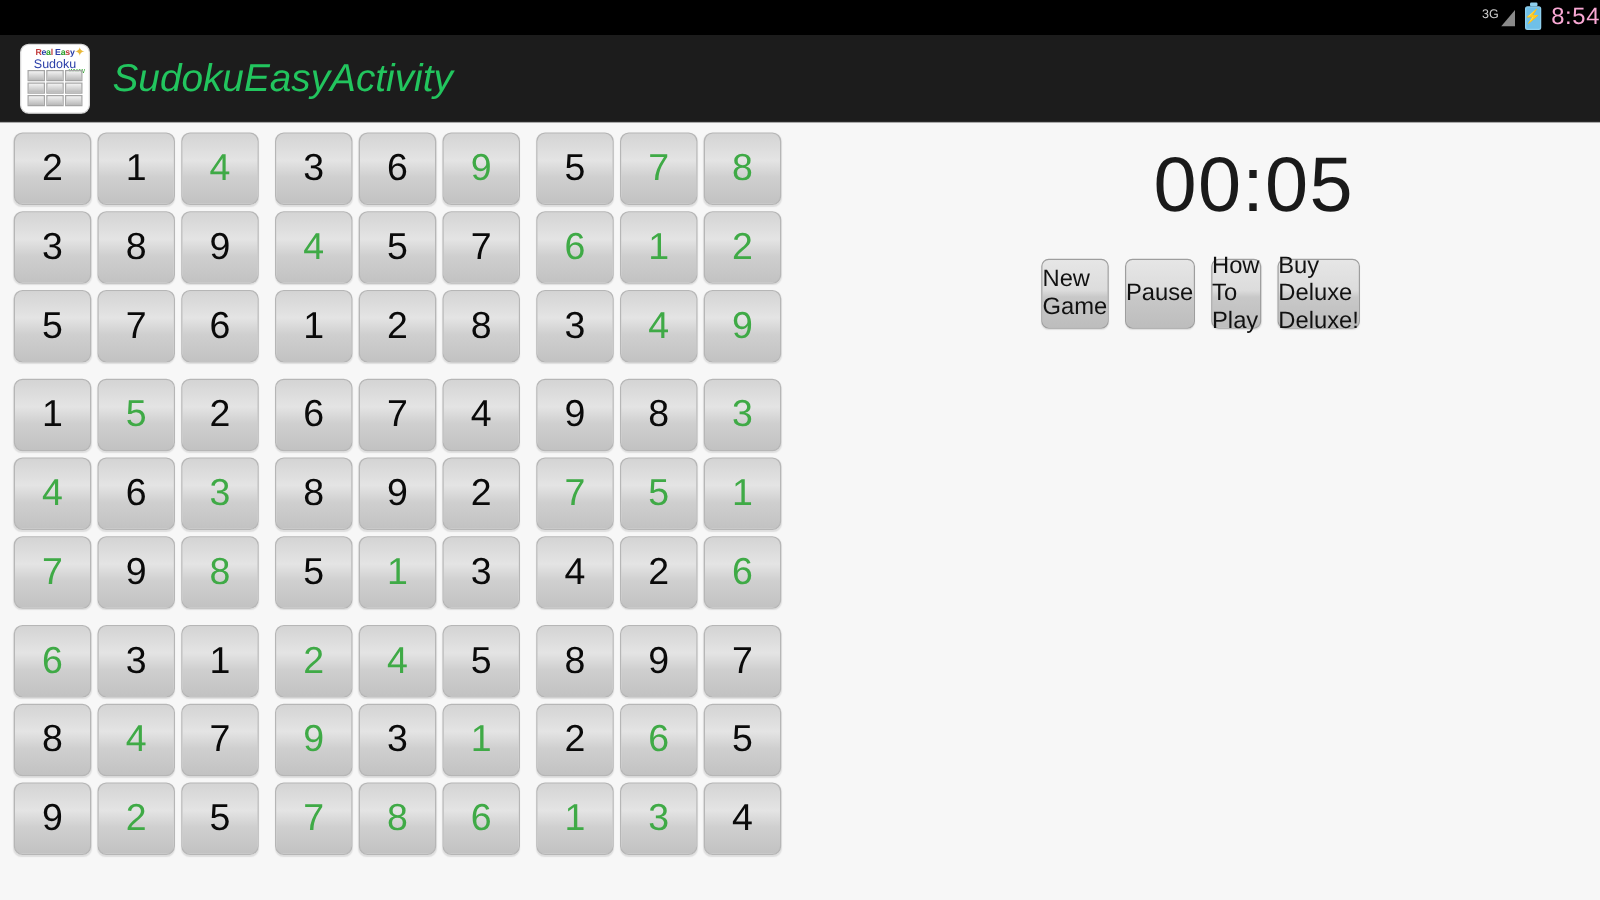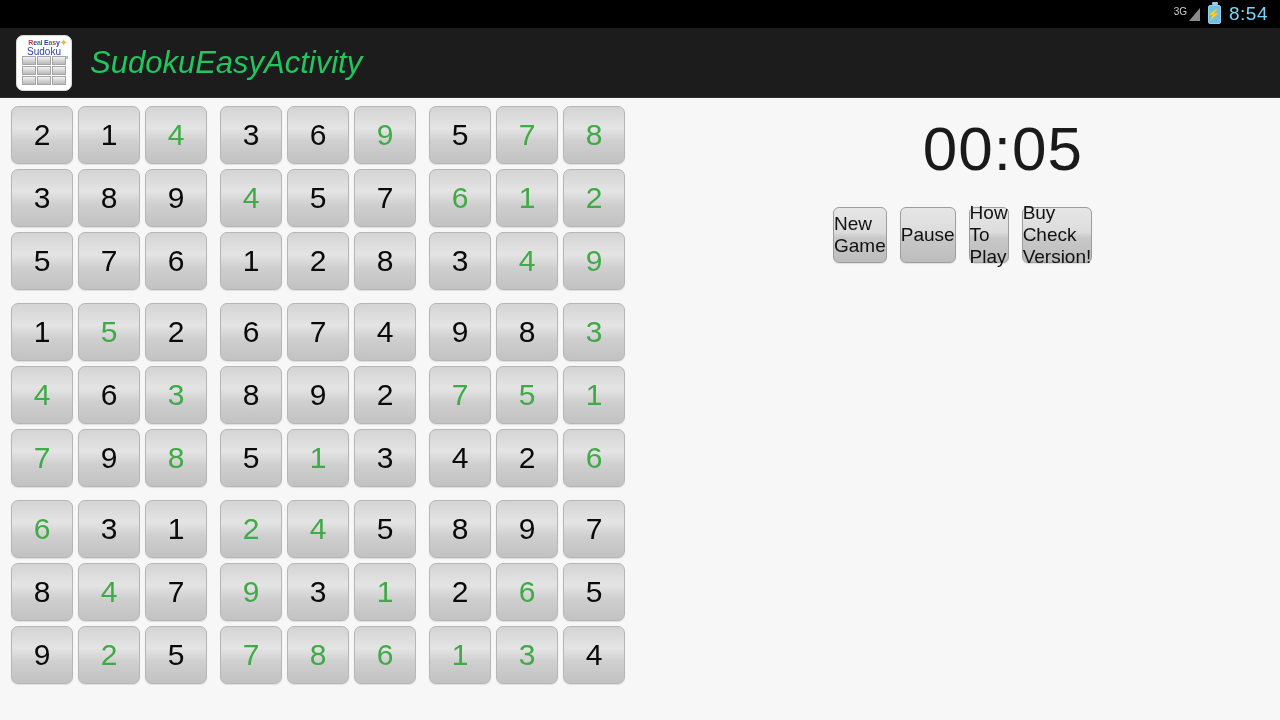--- a/index.html
+++ b/index.html
@@ -8,36 +8,36 @@
     background:#f7f7f7;
     font-family:"Liberation Sans", sans-serif;
     overflow:hidden;
   }
 
   
   .status-bar{
     position:absolute; left:0; top:0; width:1280px; height:28px;
     background:#000;
     display:flex; align-items:center; justify-content:flex-end;
-    padding-right:12px; gap:8px;
+    padding-right:0; gap:8px;
   }
   .sig-wrap{ display:flex; align-items:flex-end; gap:2px; }
   .sig-label{ color:#cfcfcf; font-size:10px; line-height:10px; margin-bottom:4px;}
   .sig-tri{ width:0;height:0;border-left:11px solid transparent;border-bottom:13px solid #8a8a8a; }
   .batt{
     width:13px;height:19px;border:1.5px solid #8fd0ee;border-radius:2px;
     background:#6fc0e8; position:relative;
     display:flex;align-items:center;justify-content:center;
   }
   .batt:before{
     content:""; position:absolute; top:-4px; left:3px;
     width:6px;height:3px;background:#8fd0ee;border-radius:1px;
   }
   .bolt{ color:#ffffff; font-size:11px; line-height:11px; }
-  .clock{ color:#7dd3fc; font-size:19px; letter-spacing:0.5px; }
+  .clock{ color:#f9a8d4; font-size:19px; letter-spacing:0.5px; }
 
   
   .action-bar{
     position:absolute; left:0; top:28px; width:1280px; height:70px;
     background:#1c1c1c;
     display:flex; align-items:center; padding-left:16px; gap:18px;
     border-bottom:1px solid #2f2f2f;
   }
   .app-icon{
     width:56px;height:56px;border-radius:7px;background:#ffffff;
@@ -312,17 +312,17 @@
         </div>
       </div>
     </div>
 
   <div class="panel">
     <div class="timer">00:05</div>
     <div class="btn-list" id="btnlist">
         <div class="btn">New Game</div>
         <div class="btn">Pause</div>
         <div class="btn">How To Play</div>
-        <div class="btn">Buy Check Version!</div>
+        <div class="btn">Buy Deluxe Deluxe!</div>
       </div>
   </div>
 
 </div>
 
 </body></html>

